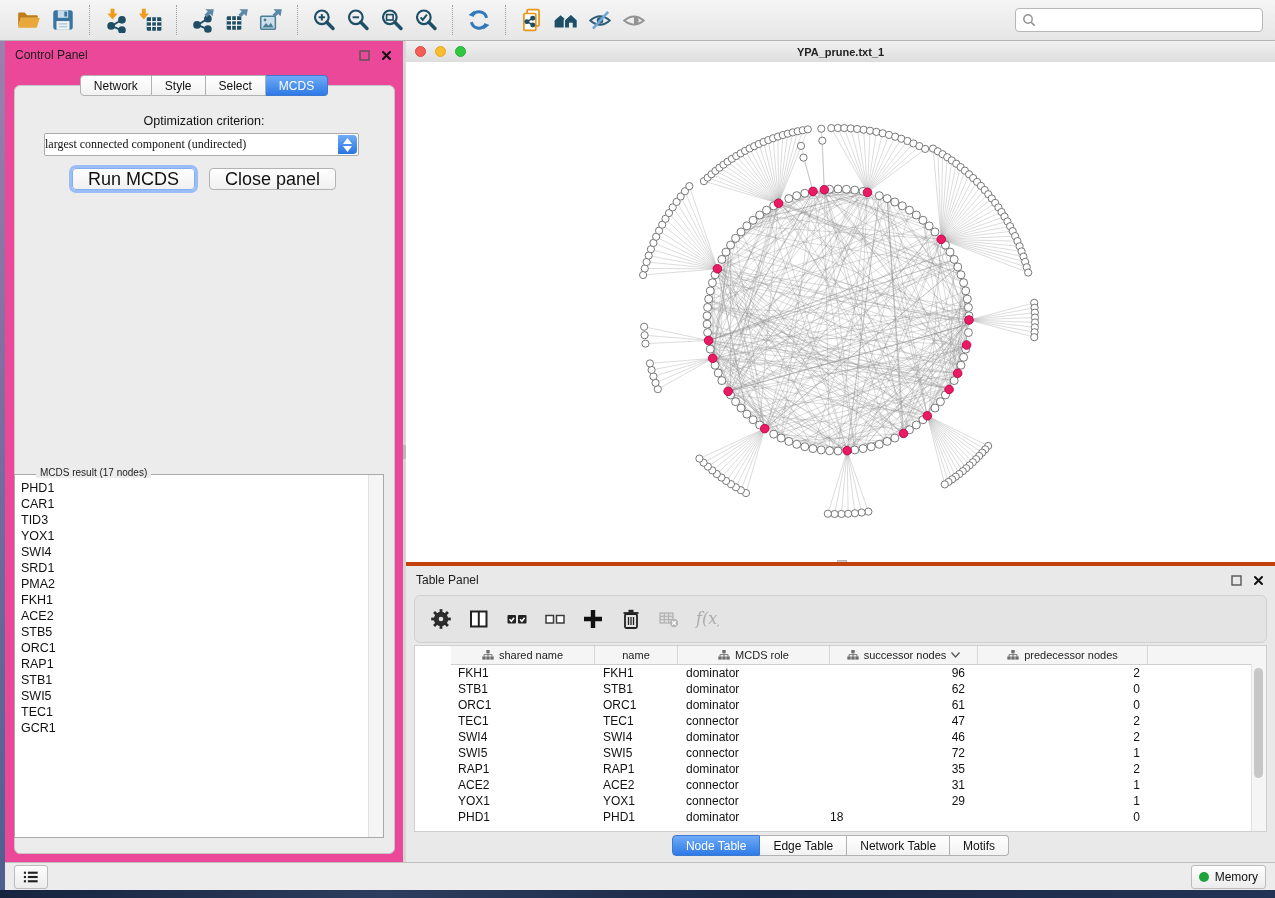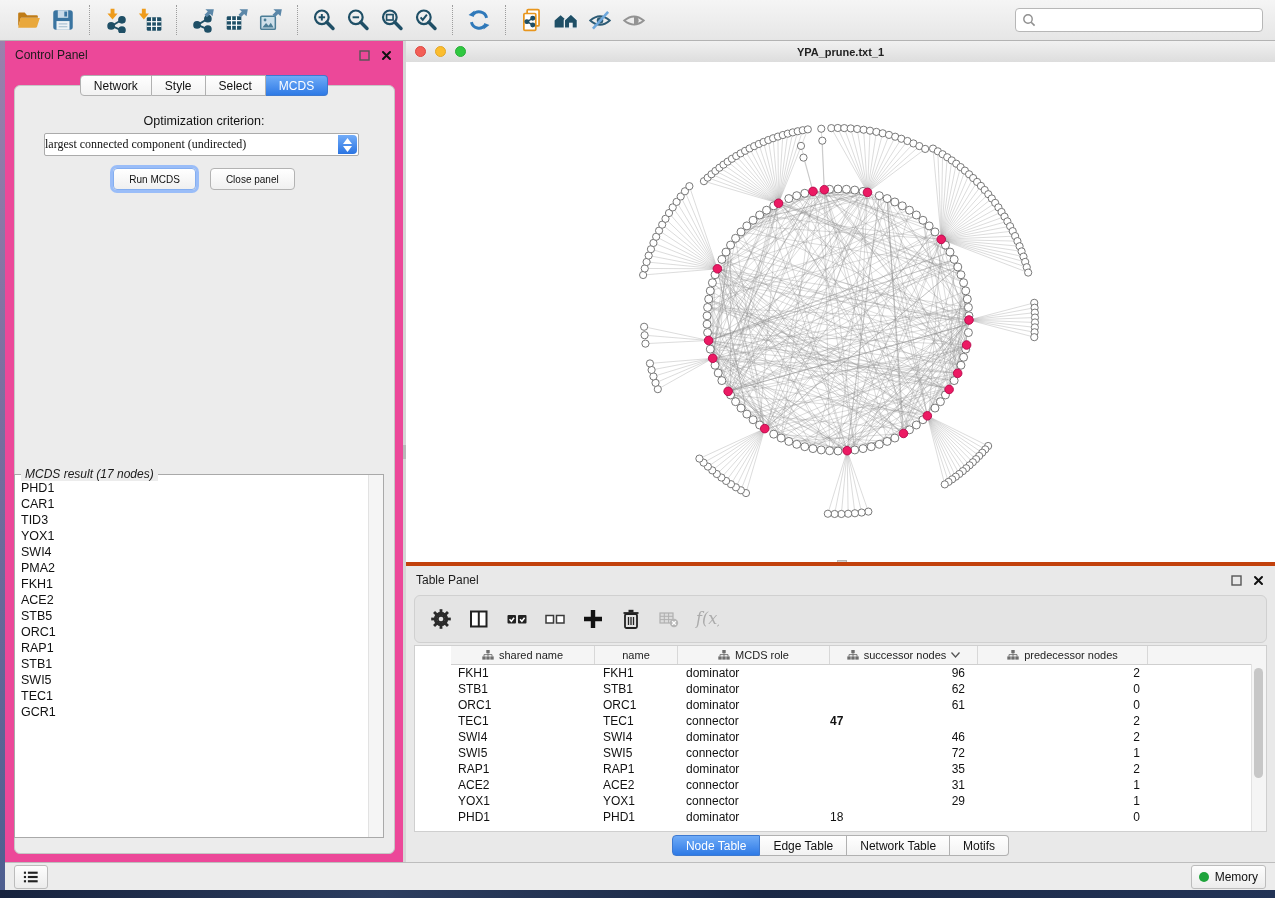--- a/index.html
+++ b/index.html
@@ -33,26 +33,26 @@
   .seg-btn:last-child{border-radius:0 4px 4px 0;}
   .seg-btn.active{background:linear-gradient(#6fabf7,#2e7ae6);color:#fff;border-color:#3d79d0;}
   .cp-tabs{position:absolute;left:0;width:100%;top:34px;display:flex;justify-content:center;z-index:3;}
   .opt-label{position:absolute;top:73px;left:0;width:100%;text-align:center;font-size:12.5px;z-index:2;}
   .criterion{position:absolute;left:39px;top:92px;width:315px;height:23px;background:#fff;
     border:1px solid #ababab;border-radius:2px;display:flex;align-items:center;font-size:12px;
     padding-left:0;box-sizing:border-box;z-index:2;font-family:Liberation Serif, serif;}
   .criterion .stepper{position:absolute;right:1px;top:1px;bottom:1px;width:19px;border-radius:0 4px 4px 0;
     background:linear-gradient(#72acf8,#2a74e2);display:flex;flex-direction:column;align-items:center;justify-content:center;gap:2px;}
   .btn-row{position:absolute;top:127px;left:0;width:100%;display:flex;justify-content:center;gap:14px;z-index:2;}
-  .pbtn{height:22px;padding:0 15px;font-size:10px;font-family:"Liberation Sans",sans-serif;
+  .pbtn{height:22px;padding:0 15px;font-size:18px;font-family:"Liberation Sans",sans-serif;
     background:linear-gradient(#ffffff,#f0f0f0);border:1px solid #b3b3b3;border-radius:4px;color:#111;text-align:center;}
   .pbtn.focused{box-shadow:0 0 0 3px rgba(110,165,255,.65);border-color:#84aef0;}
   .mcds-box{position:absolute;left:9px;right:19px;top:433px;bottom:24px;background:#fff;
     border:1px solid #a9a9a9;z-index:2;}
-  .mcds-legend{position:absolute;top:-8px;left:6px;background:#ececec;padding:0 4px;font-size:12px;color:#1b1b1b;font-style:italic;}
+  .mcds-legend{position:absolute;top:-8px;left:21px;background:#ececec;padding:0 4px;font-size:10px;color:#1b1b1b;}
   .mcds-list{position:absolute;left:0;top:0;right:14px;bottom:0;overflow:hidden;padding:5px 0 0 6px;}
   .mcds-item{font-size:12.5px;line-height:16px;}
   .mcds-scroll{position:absolute;top:0;right:0;bottom:0;width:14px;background:#f5f5f5;border-left:1px solid #e2e2e2;}
   .vsplit{position:absolute;left:403px;top:41px;width:3px;height:821px;background:#d6d6d6;}
   .vsplit .grip{position:absolute;left:0;top:404px;width:3px;height:14px;background:#b9b9b9;}
   
   .npanel{position:absolute;left:406px;top:41px;width:869px;height:521px;background:#fff;}
   .net-title{height:21px;background:linear-gradient(#f1f1f1,#dddddd);border-bottom:1px solid #c2c2c2;
     position:relative;display:flex;align-items:center;justify-content:center;font-size:11px;font-weight:700;color:#222;}
   .lights{position:absolute;left:9px;top:5px;display:flex;gap:9px;}
@@ -290,20 +290,21 @@
       <button class="pbtn">Close panel</button>
     </div>
     <div class="mcds-box">
       <span class="mcds-legend">MCDS result (17 nodes)</span>
       <div class="mcds-list" id="mcds-list">
           <div class="mcds-item">PHD1</div>
           <div class="mcds-item">CAR1</div>
           <div class="mcds-item">TID3</div>
           <div class="mcds-item">YOX1</div>
           <div class="mcds-item">SWI4</div>
+          <div class="mcds-item">SRD1</div>
           <div class="mcds-item">PMA2</div>
           <div class="mcds-item">FKH1</div>
           <div class="mcds-item">ACE2</div>
           <div class="mcds-item">STB5</div>
           <div class="mcds-item">ORC1</div>
           <div class="mcds-item">RAP1</div>
           <div class="mcds-item">STB1</div>
           <div class="mcds-item">SWI5</div>
           <div class="mcds-item">TEC1</div>
           <div class="mcds-item">GCR1</div>
@@ -1187,21 +1188,21 @@
             <div class="td" style="width: 144px; text-align: left; padding: 0px 0px 0px 7px;">ORC1</div>
             <div class="td" style="width: 83px; text-align: left; padding: 0px 0px 0px 8px;">ORC1</div>
             <div class="td" style="width: 152px; text-align: left; padding: 0px 0px 0px 8px;">dominator</div>
             <div class="td" style="width: 148px; text-align: right; padding: 0px 13px 0px 0px;">61</div>
             <div class="td" style="width: 170px; text-align: right; padding: 0px 8px 0px 0px;">0</div>
           </div>
           <div class="trow">
             <div class="td" style="width: 144px; text-align: left; padding: 0px 0px 0px 7px;">TEC1</div>
             <div class="td" style="width: 83px; text-align: left; padding: 0px 0px 0px 8px;">TEC1</div>
             <div class="td" style="width: 152px; text-align: left; padding: 0px 0px 0px 8px;">connector</div>
-            <div class="td" style="width: 148px; padding: 0px 13px 0px 0px; font-weight: bold;">47</div>
+            <div class="td" style="width: 148px; text-align: right; padding: 0px 13px 0px 0px;">47</div>
             <div class="td" style="width: 170px; text-align: right; padding: 0px 8px 0px 0px;">2</div>
           </div>
           <div class="trow">
             <div class="td" style="width: 144px; text-align: left; padding: 0px 0px 0px 7px;">SWI4</div>
             <div class="td" style="width: 83px; text-align: left; padding: 0px 0px 0px 8px;">SWI4</div>
             <div class="td" style="width: 152px; text-align: left; padding: 0px 0px 0px 8px;">dominator</div>
             <div class="td" style="width: 148px; text-align: right; padding: 0px 13px 0px 0px;">46</div>
             <div class="td" style="width: 170px; text-align: right; padding: 0px 8px 0px 0px;">2</div>
           </div>
           <div class="trow">

